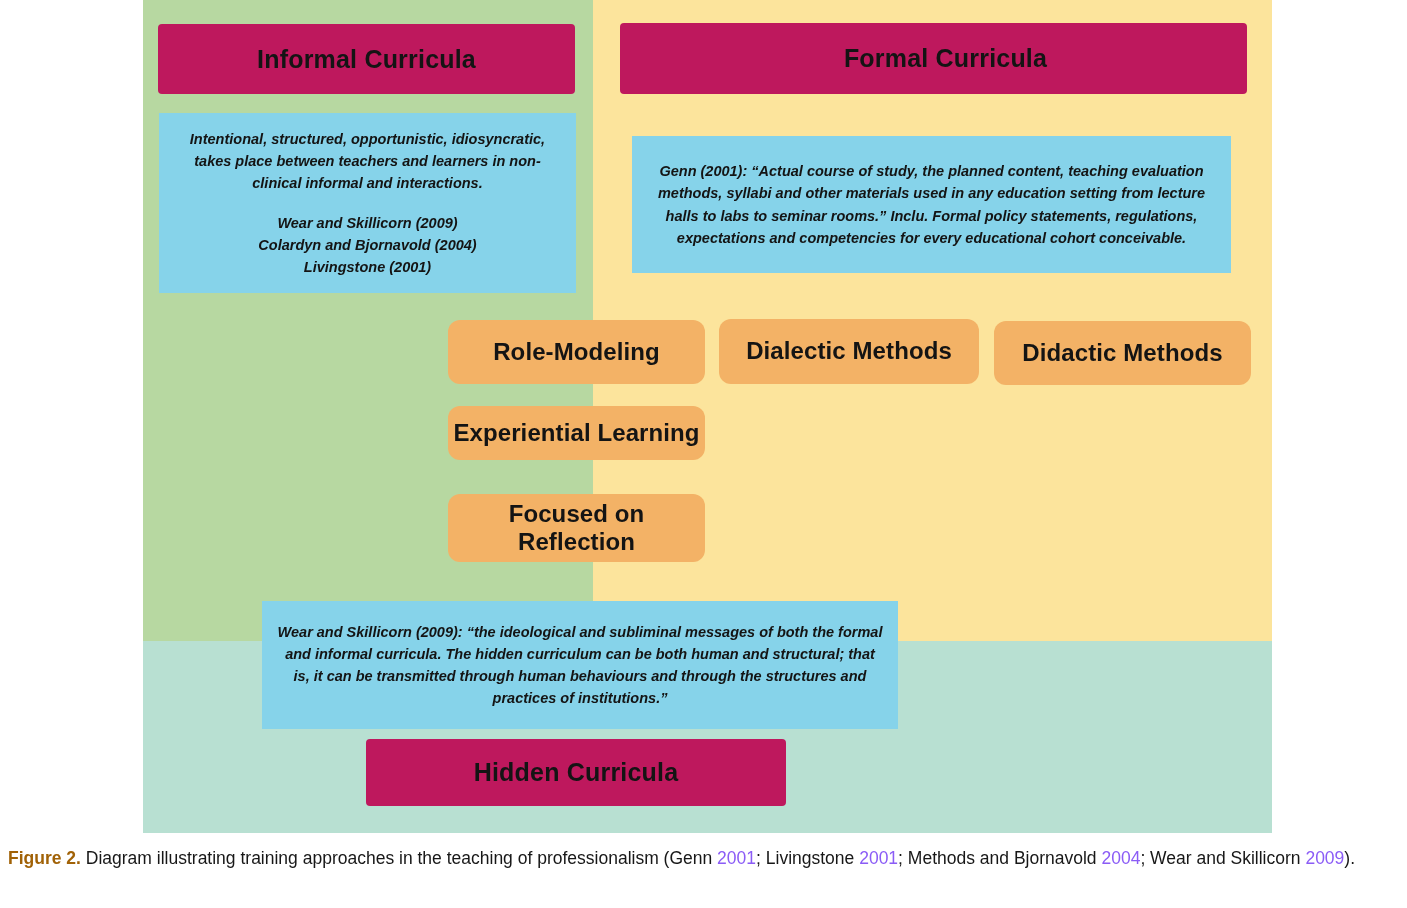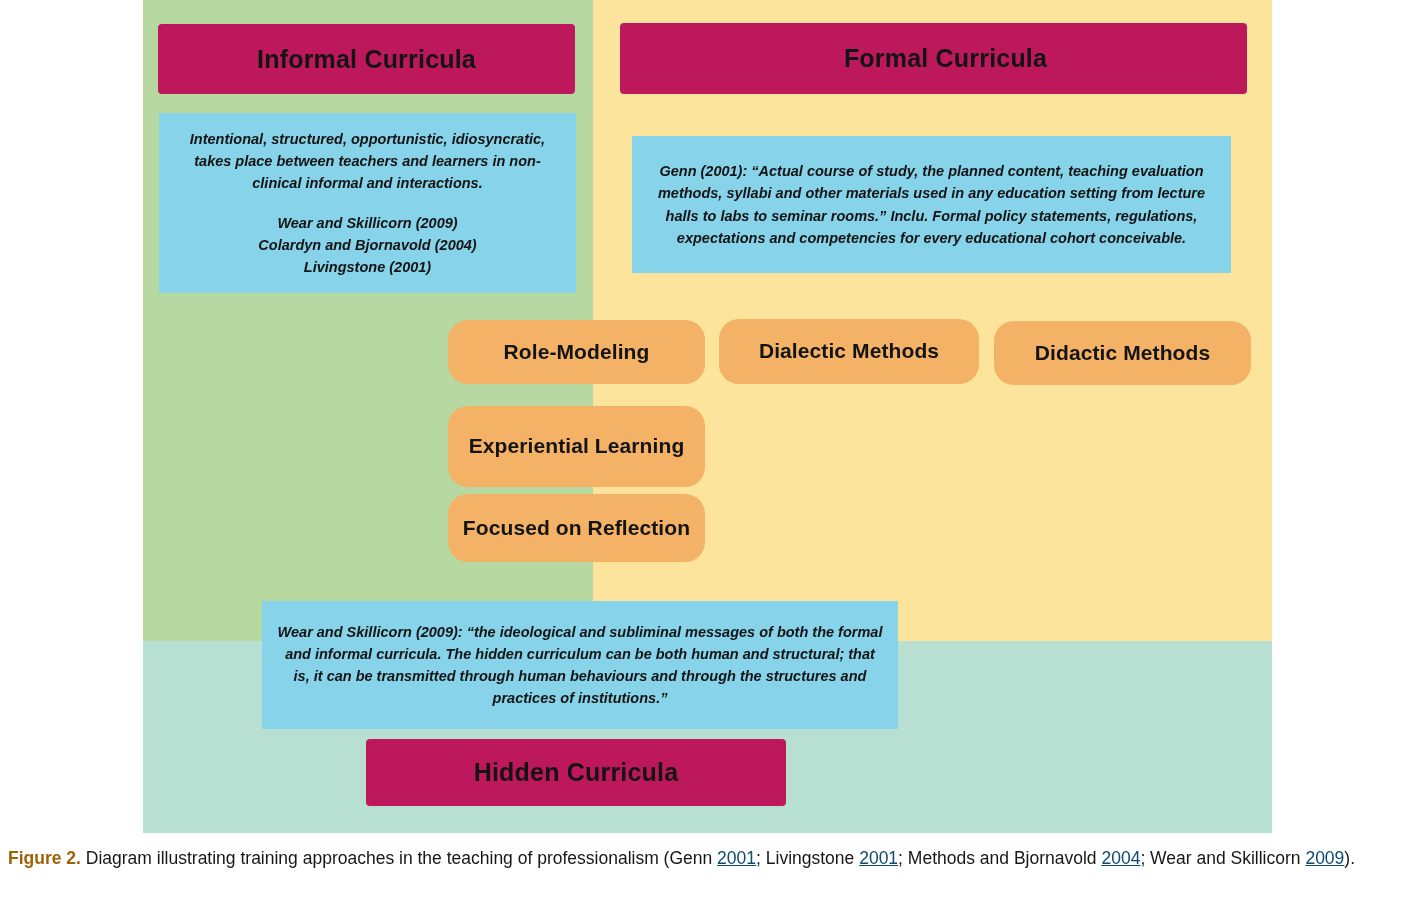--- a/index.html
+++ b/index.html
@@ -45,23 +45,23 @@
   .node-header {
     background: #be185d;
     border-radius: 4px;
     font-weight: bold;
     font-size: 25px;
     letter-spacing: .2px;
   }
 
   .node-method {
     background: #f3b266;
-    border-radius: 20px;
+    border-radius: 12px;
     font-weight: bold;
-    font-size: 21px;
+    font-size: 24px;
     line-height: 1.18;
     letter-spacing: .1px;
   }
 
   .node-desc {
     background: #86d3ea;
     border-radius: 0px;
     font-weight: bold;
     font-style: italic;
     font-size: 14.5px;
@@ -75,21 +75,21 @@
   
   #informal-header { left: 158px;  top: 24px;  width: 417px; height: 70px; }
   #formal-header   { left: 620px;  top: 23px;  width: 627px; height: 71px; padding-left: 24px; }
 
   #informal-desc   { left: 159px;  top: 113px; width: 417px; height: 180px; }
   #formal-desc     { left: 632px;  top: 115px; width: 599px; height: 137px; margin-top: 21px; }
 
   #role-modeling       { left: 448px; top: 320px; width: 257px; height: 64px; }
   #dialectic-methods   { left: 719px; top: 319px; width: 260px; height: 65px; }
   #didactic-methods    { left: 994px; top: 321px; width: 257px; height: 64px; }
-  #experiential-learning { left: 448px; top: 406px; width: 257px; height: 81px; }
+  #experiential-learning { left: 448px; top: 406px; width: 257px; height: 54px; }
   #focused-reflection  { left: 448px; top: 494px; width: 257px; height: 68px; }
 
   #hidden-desc     { left: 262px; top: 585px; width: 636px; height: 128px; margin-top: 16px; }
   #hidden-header   { left: 366px; top: 739px; width: 420px; height: 67px; text-align: center; }
 
   
   #caption {
     position: absolute;
     left: 8px;
     top: 845px;
@@ -98,22 +98,21 @@
     font-size: 17.5px;
     line-height: 1.55;
     color: #171717;
     text-align: left;
   }
   #caption .figlabel {
     font-weight: bold;
     color: #a16207;
   }
   #caption .cite {
-    color: #0c4a6e;
-    text-decoration: underline;
+    color: #8b5cf6;
   }
 </style>
 </head>
 <body>
 
 <div id="figure">
 
   <div class="band band-green"></div>
   <div class="band band-yellow"></div>
   <div class="band band-teal"></div>

